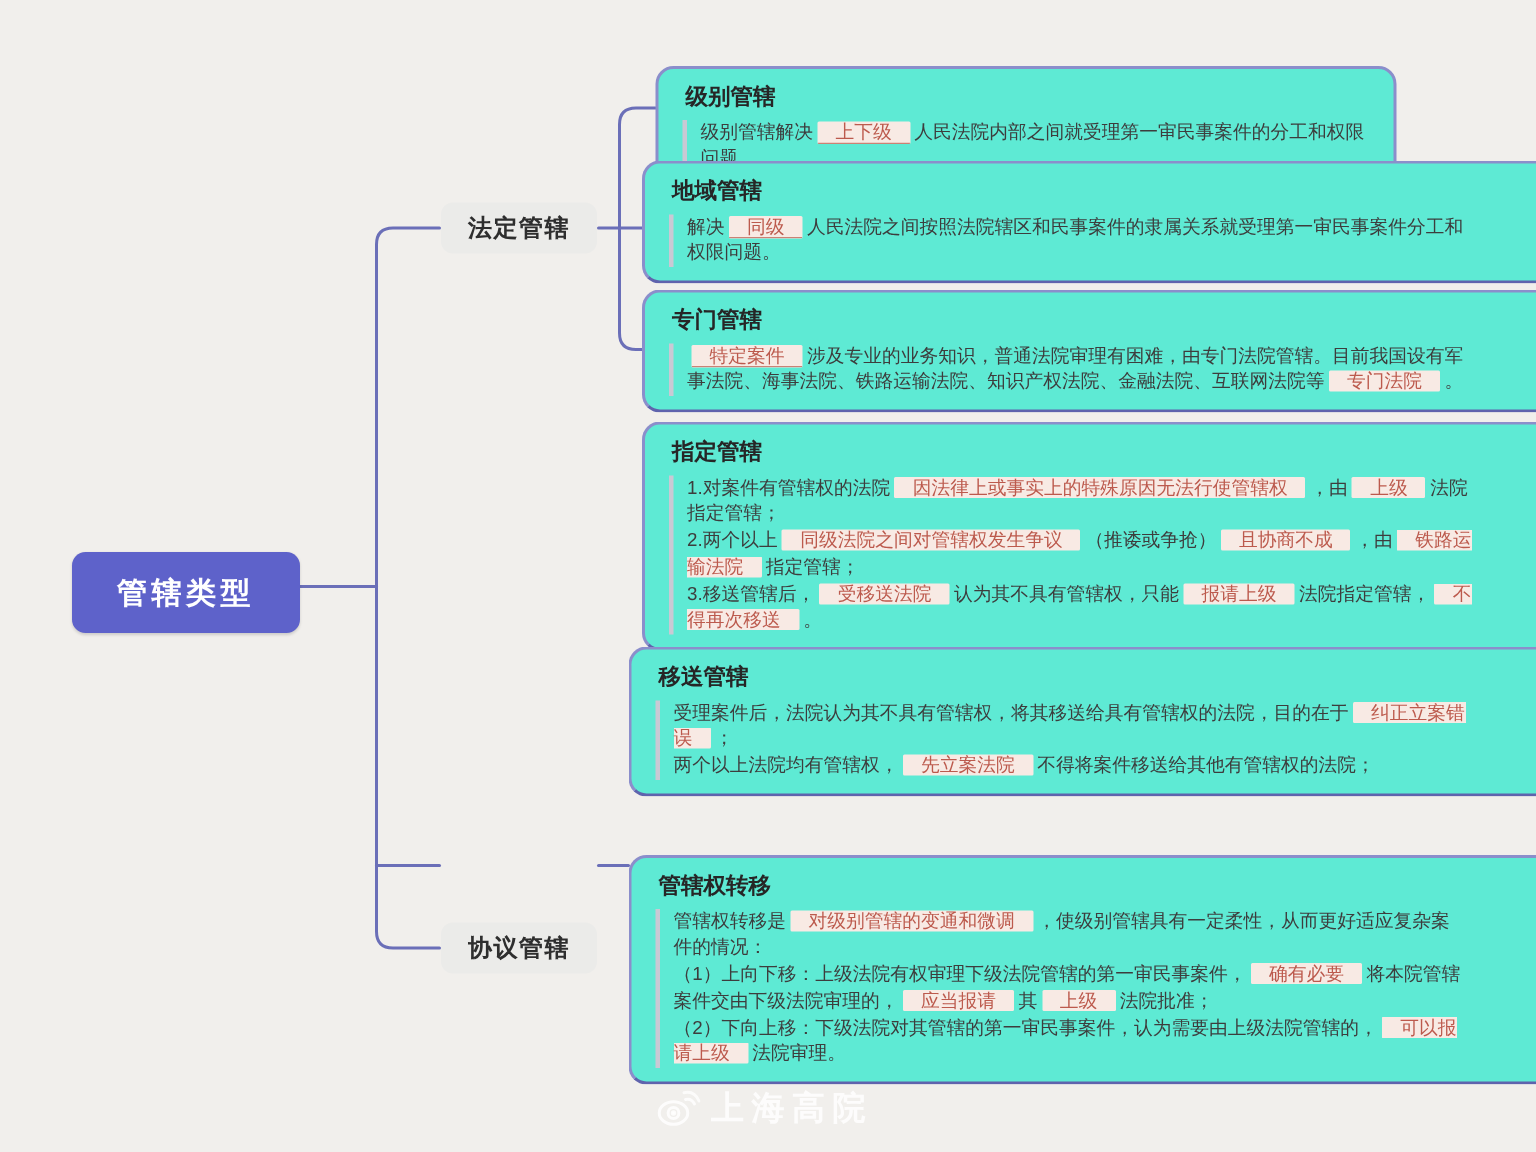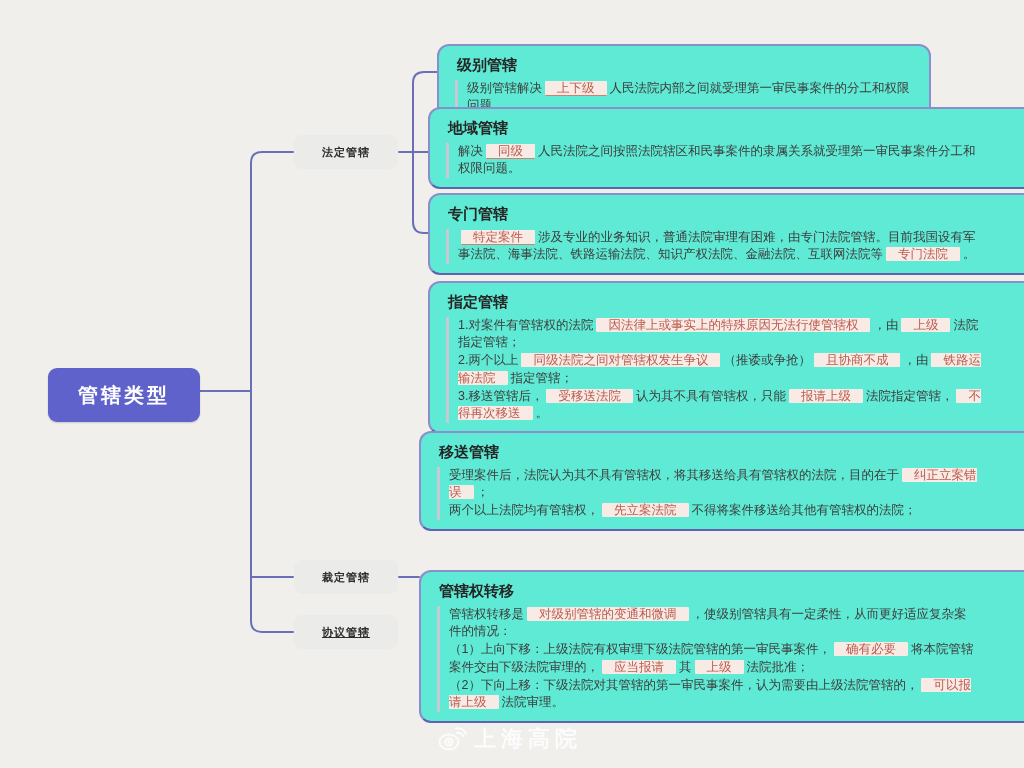--- a/index.html
+++ b/index.html
@@ -22,26 +22,26 @@
 
   .root-node{
     position:absolute;left:48px;top:368px;width:152px;height:54px;
     background:var(--accent);border-radius:9px;color:#fff;
     font-size:20px;font-weight:bold;letter-spacing:3px;
     display:flex;align-items:center;justify-content:center;
     box-shadow:0 1px 2px rgba(0,0,0,0.15);
   }
   .branch{
     position:absolute;width:104px;height:34px;background:var(--branch_bg);
-    border-radius:8px;color:#2e2e2e;font-size:11px;font-weight:bold;
+    border-radius:8px;color:#2e2e2e;font-size:16px;font-weight:bold;
     display:flex;align-items:center;justify-content:center;letter-spacing:1px;text-align:right;
   }
   .branch-fading{left:294px;top:135px;}
   .branch-caiding{left:294px;top:560px;}
-  .branch-xieyi{left:294px;top:615px;text-decoration:underline;}
+  .branch-xieyi{left:294px;top:615px;}
 
   .node{
     position:absolute;background:#5eead4;border:2px solid var(--node_border);
     border-radius:12px;padding:7px 16px 9px 16px;box-sizing:border-box;
   }
   .node.wide{border-bottom-color:var(--node_border_dark);}
   .node .title{font-size:15px;font-weight:bold;color:#262626;margin:2px 0 5px 2px;line-height:1.3;}
   .node .body{
     border-left:3px solid #c9c9d4;padding-left:9px;
     font-size:12.5px;color:#3d3d3d;line-height:1.42;max-width:528px;
@@ -78,23 +78,20 @@
     <path d="M 413 152 V 222 Q 413 233 424 233 H 428"></path>
     <path d="M 399 577 H 419"></path>
   </svg>
 
   <div class="root-node">
     <span>管辖类型</span>
   </div>
 
   <div class="branch branch-fading">
     <span>法定管辖</span>
-  </div>
-  <div class="branch branch-caiding">
-    <span>裁定管辖</span>
   </div>
   <div class="branch branch-xieyi">
     <span>协议管辖</span>
   </div>
 
   <div class="node node-jibie">
     <div class="title">级别管辖</div>
     <div class="body">
         <div><span>级别管辖解决</span><span class="hl u">上下级</span><span>人民法院内部之间就受理第一审民事案件的分工和权限问题。</span></div>
       </div>

